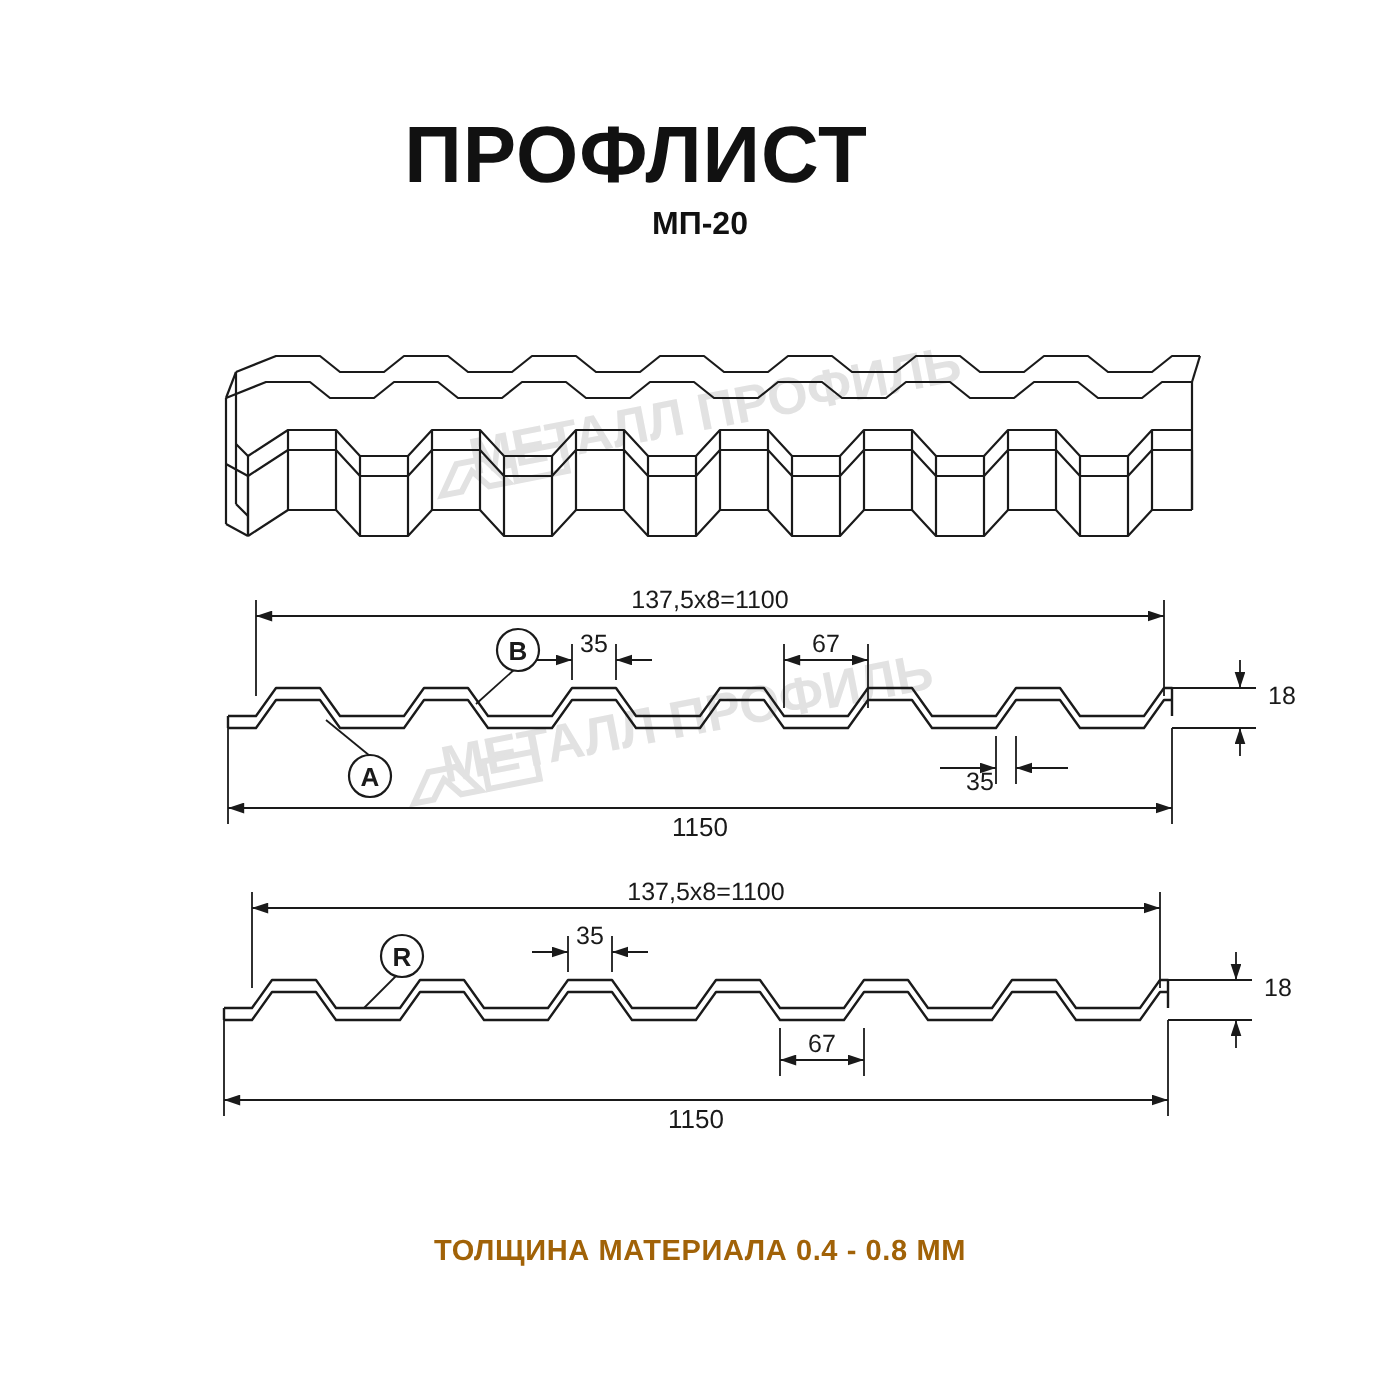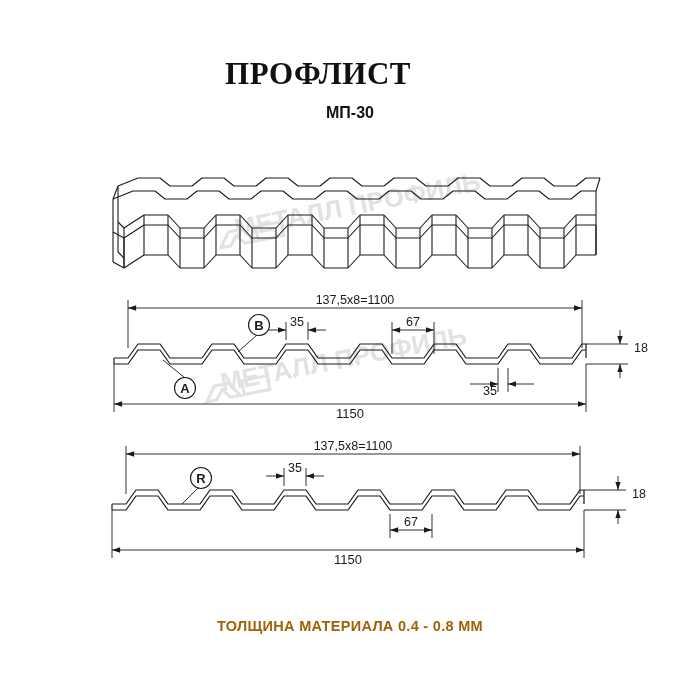--- a/index.html
+++ b/index.html
@@ -19,25 +19,24 @@
     position: relative;
     width: 700px;
     height: 700px;
   }
   .title {
     position: absolute;
     top: 56px;
     left: 0;
     width: 636px;
     text-align: center;
-    font-size: 31px;
+    font-size: 40px;
     font-weight: bold;
     letter-spacing: 0.5px;
     color: #111111;
-    font-family: Liberation Serif, serif;
   }
   .subtitle {
     position: absolute;
     top: 104px;
     left: 0;
     width: 700px;
     text-align: center;
     font-size: 16px;
     font-weight: bold;
     color: #111111;
@@ -80,21 +79,21 @@
     transform: rotate(-11deg);
     transform-origin: left top;
   }
 </style>
 </head>
 <body>
 
 <div class="page">
 
   <div class="title">ПРОФЛИСТ</div>
-  <div class="subtitle">МП-30</div>
+  <div class="subtitle">МП-20</div>
 
   <div class="wm wm1">МЕТАЛЛ ПРОФИЛЬ</div>
   <div class="wm wm2">МЕТАЛЛ ПРОФИЛЬ</div>
 
   <svg width="700" height="700" viewBox="0 0 700 700">
     <defs>
       <marker id="arrS" markerWidth="10" markerHeight="10" refX="9" refY="3" orient="auto" markerUnits="strokeWidth">
         <path d="M0,0 L9,3 L0,6 z" fill="#1a1a1a"></path>
       </marker>
       <marker id="arrE" markerWidth="10" markerHeight="10" refX="0" refY="3" orient="auto" markerUnits="strokeWidth">

